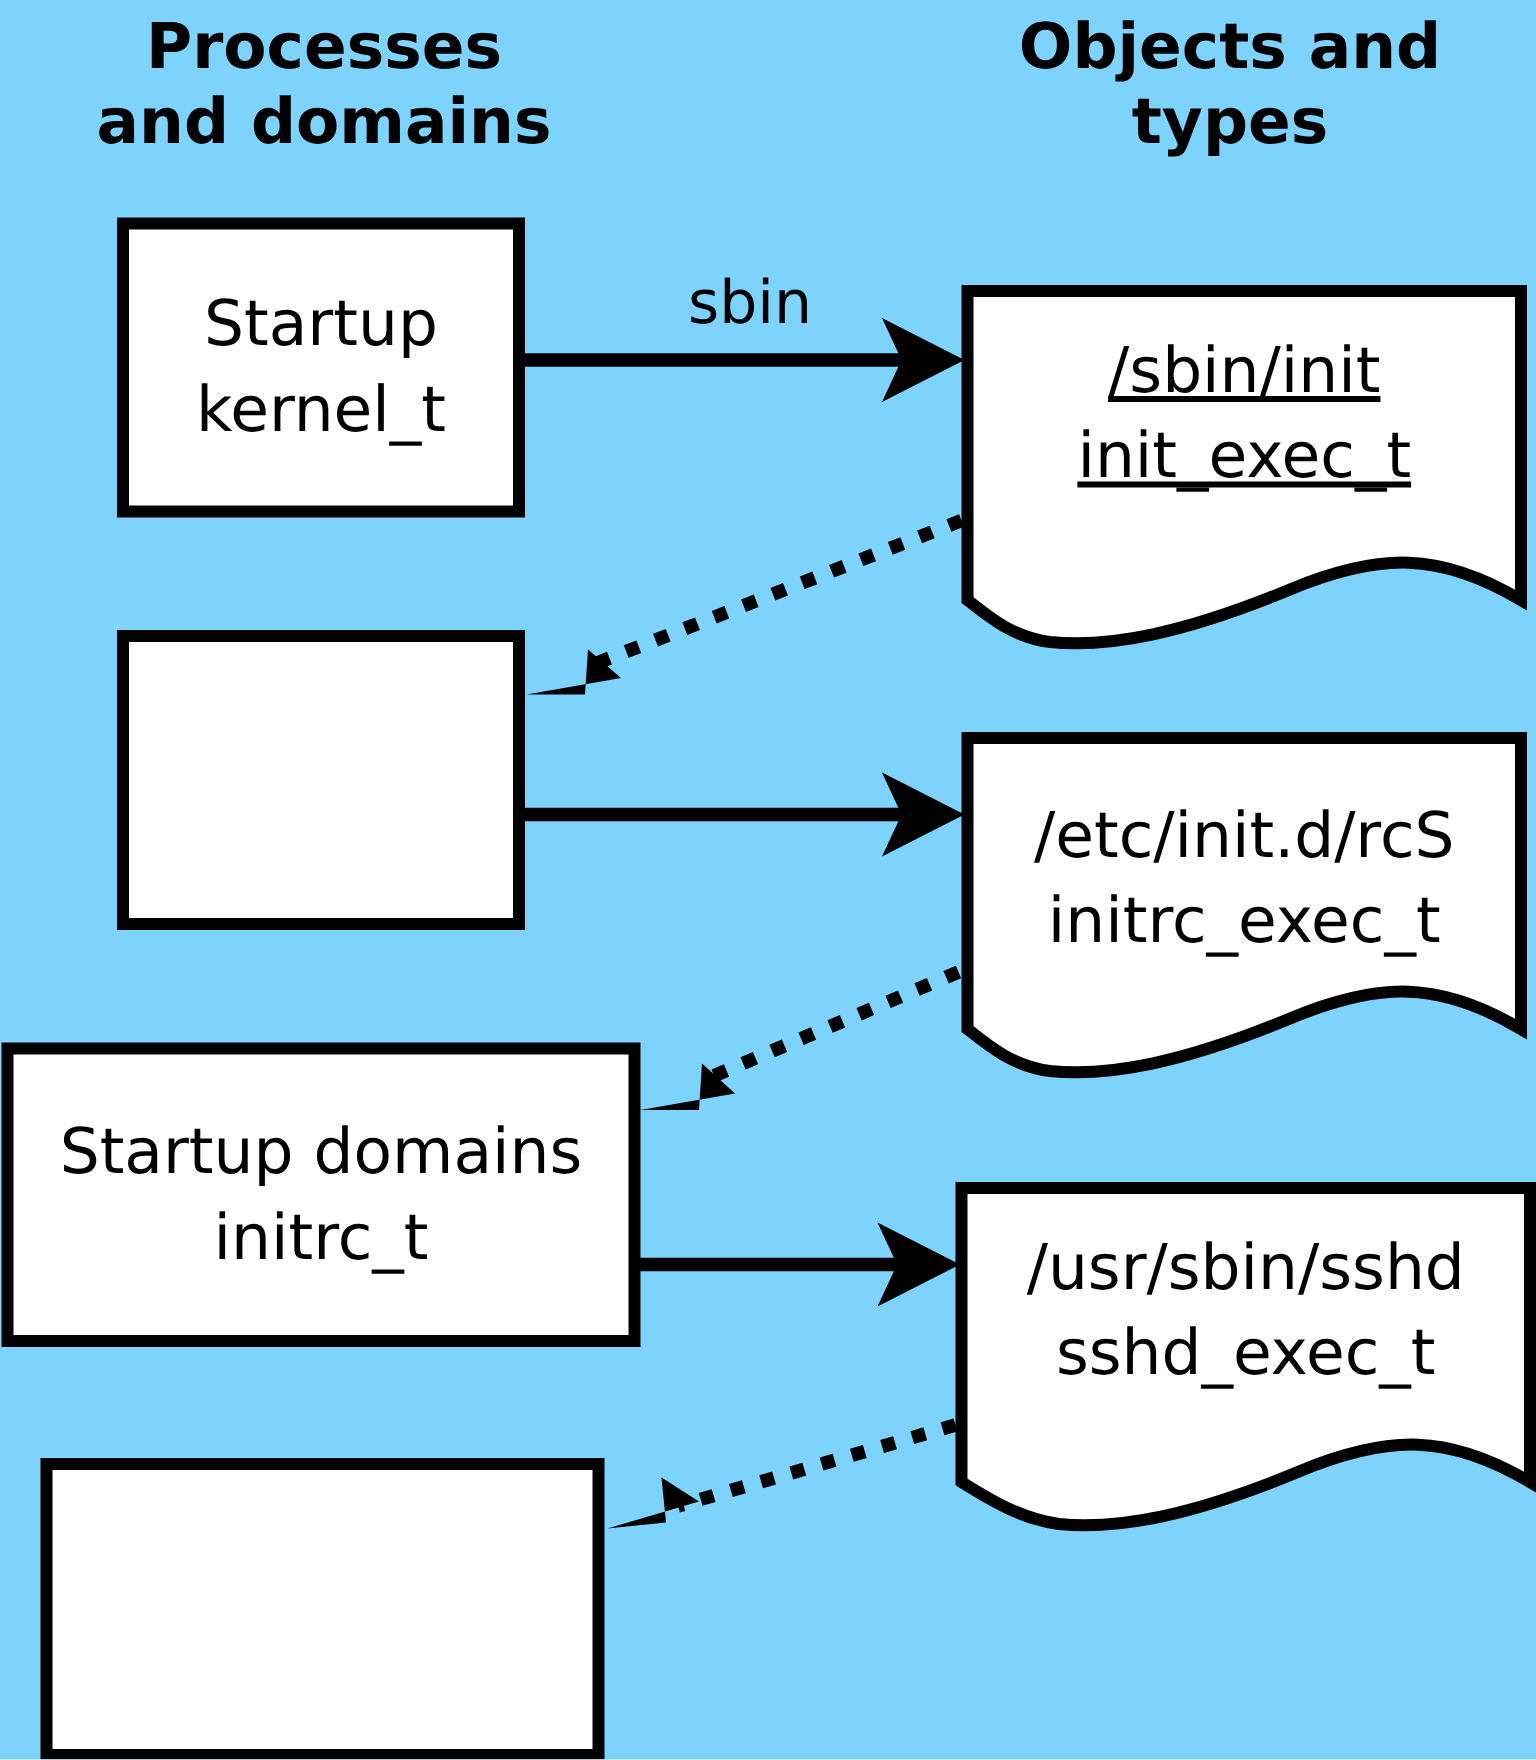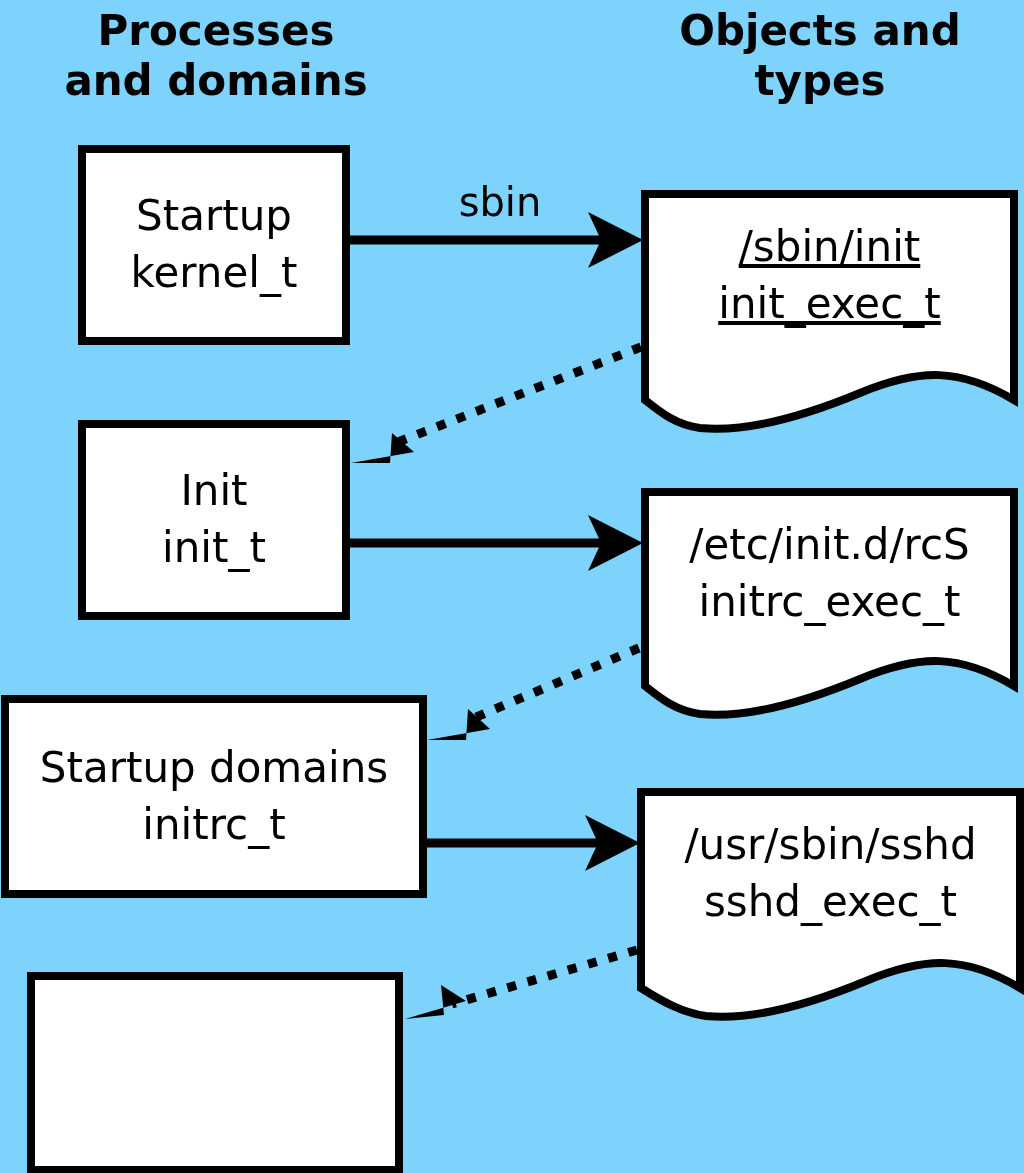--- a/index.html
+++ b/index.html
@@ -115,31 +115,29 @@
 
     <g>
       <line x1="637" y1="950" x2="452" y2="1004" stroke="#000000" stroke-width="9" stroke-dasharray="9 12" stroke-linecap="butt"></line>
       <path d="M 405 1019 L 466 1001 L 441 985 L 444 1015 Z" fill="#000000"></path>
     </g>
   </svg>
 
   <div class="node-label" id="label-kernel" style="left:82px; top:187px; width:264px;">Startup
 kernel_t</div>
 
-  <div class="node-label" id="label-init" style="left:82px; top:462px; width:264px;">Init
-init_t</div>
 
   <div class="node-label" id="label-initrc" style="left:5px; top:739px; width:418px;">Startup domains
 initrc_t</div>
 
 
   <div class="node-label" id="label-init-exec" style="left:645px; top:218px; width:369px;text-decoration:underline;">/sbin/init
 init_exec_t</div>
 
-  <div class="node-label" id="label-initrc-exec" style="left:645px; top:516px; width:369px;">/etc/init.d/rcS
+  <div class="node-label" id="label-initrc-exec" style="left:645px; top:528px; width:369px;">/etc/init.d/rcS
 initrc_exec_t</div>
 
   <div class="node-label" id="label-sshd-exec" style="left:641px; top:816px; width:379px;">/usr/sbin/sshd
 sshd_exec_t</div>
 
   <div class="edge-label" id="label-exec" style="left:390px; top:180px; width:220px;">sbin</div>
 
 </div>
 
 </body></html>

